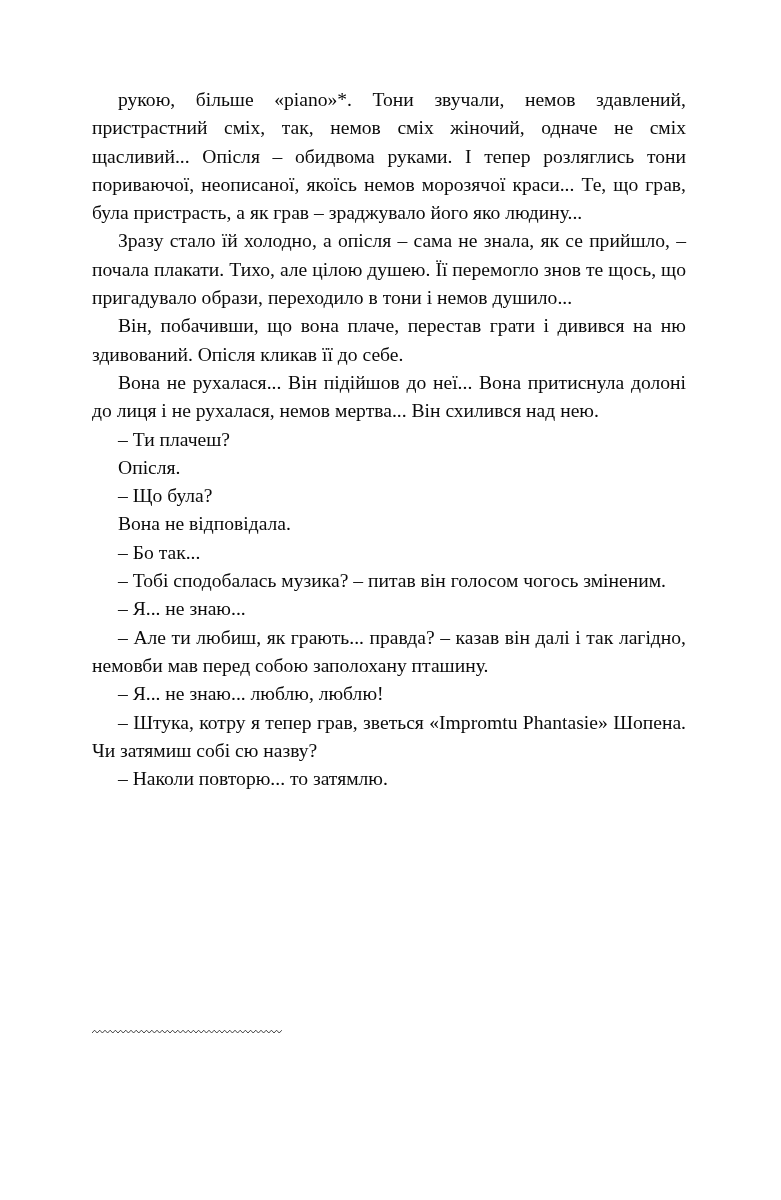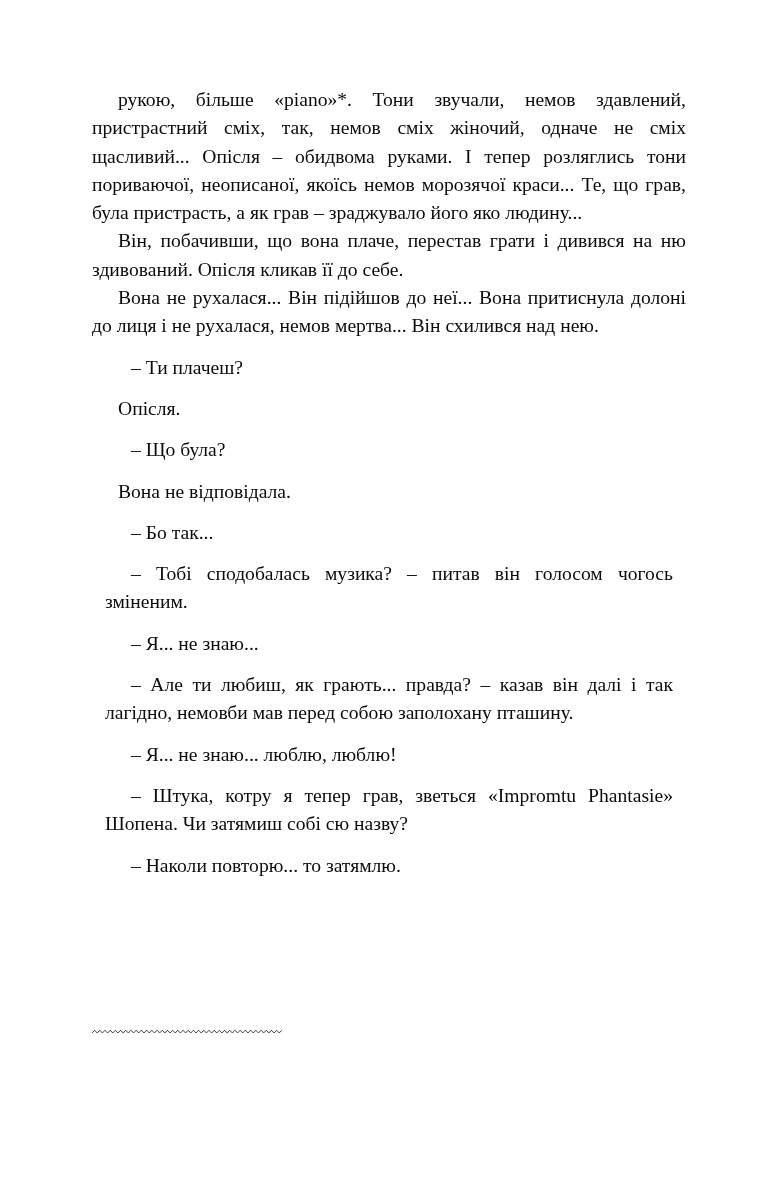--- a/index.html
+++ b/index.html
@@ -26,21 +26,21 @@
   p.body-par {
     margin: 0;
     font-size: 19.6px;
     line-height: 28.3px;
     text-align: justify;
     text-indent: 26px;
     color: #0b0b0b;
     -webkit-font-smoothing: antialiased;
   }
   p.dialogue {
-    margin: 13px;
+    margin: 0;
     font-size: 19.6px;
     line-height: 28.3px;
     text-align: justify;
     text-indent: 26px;
     color: #0b0b0b;
   }
   
   p.body-par, p.dialogue {
     text-align-last: left;
   }
@@ -86,20 +86,21 @@
     letter-spacing: 0.5px;
   }
 </style>
 </head>
 <body>
 
 <div class="page">
 
   <div class="text-column">
     <p class="body-par">рукою, більше «piano»*. Тони звучали, немов здавлений, пристрастний сміх, так, немов сміх жіночий, одначе не сміх щасливий... Опісля – обидвома руками. І тепер розляглись тони пориваючої, неописаної, якоїсь немов морозячої краси... Те, що грав, була пристрасть, а як грав – зраджувало його яко людину...</p>
+    <p class="body-par">Зразу стало їй холодно, а опісля – сама не знала, як се прийшло, – почала плакати. Тихо, але цілою душею. Її перемогло знов те щось, що пригадувало образи, переходило в тони і немов душило...</p>
     <p class="body-par">Він, побачивши, що вона плаче, перестав грати і дивився на ню здивований. Опісля кликав її до себе.</p>
     <p class="body-par">Вона не рухалася... Він підійшов до неї... Вона притиснула долоні до лиця і не рухалася, немов мертва... Він схилився над нею.</p>
     <p class="dialogue">– Ти плачеш?</p>
     <p class="body-par">Опісля.</p>
     <p class="dialogue">– Що була?</p>
     <p class="body-par">Вона не відповідала.</p>
     <p class="dialogue">– Бо так...</p>
     <p class="dialogue">– Тобі сподобалась музика? – питав він голосом чогось зміненим.</p>
     <p class="dialogue">– Я... не знаю...</p>
     <p class="dialogue">– Але ти любиш, як грають... правда? – казав він далі і так лагідно, немовби мав перед собою заполохану пташину.</p>

